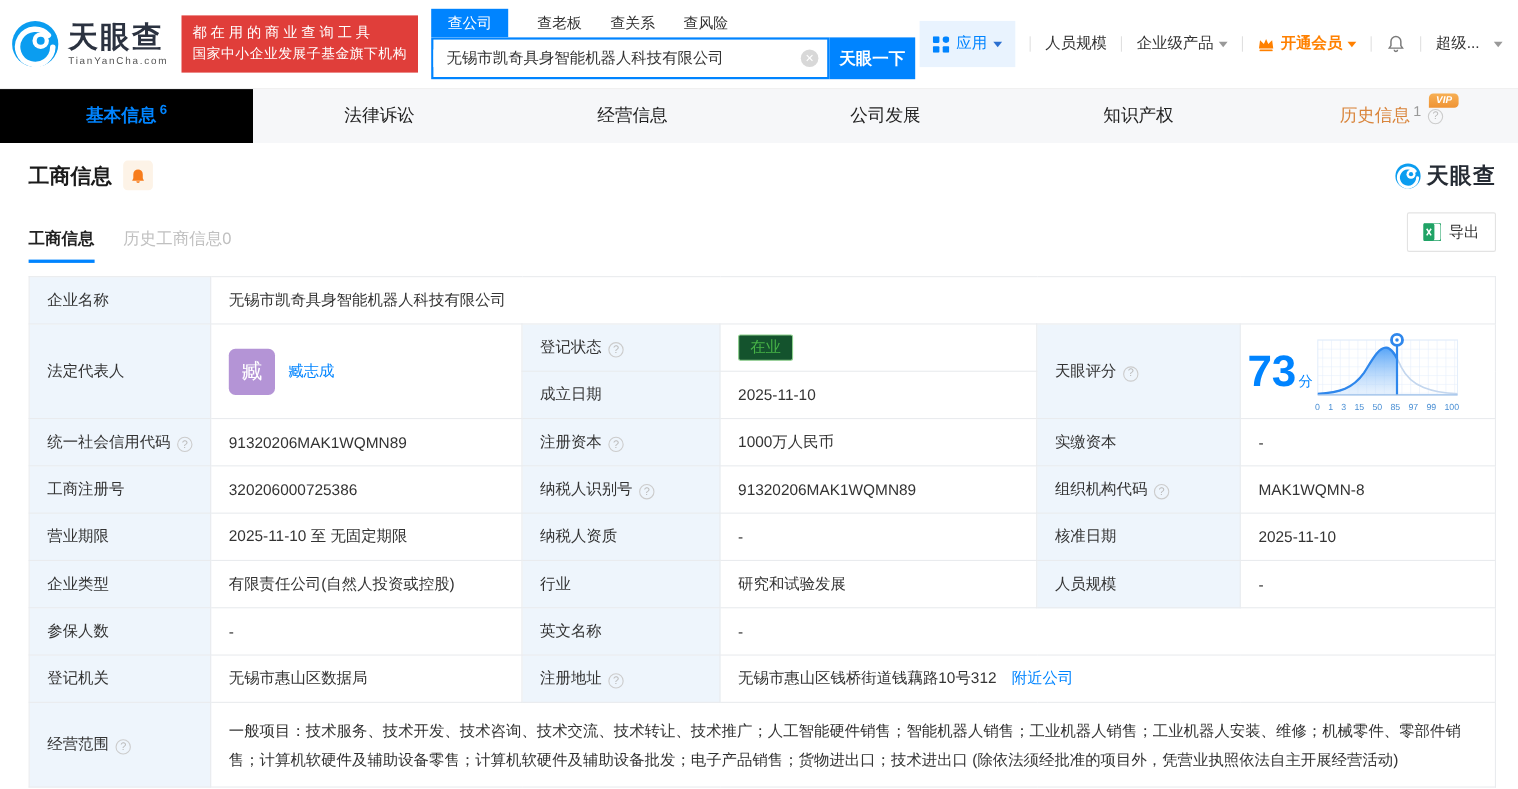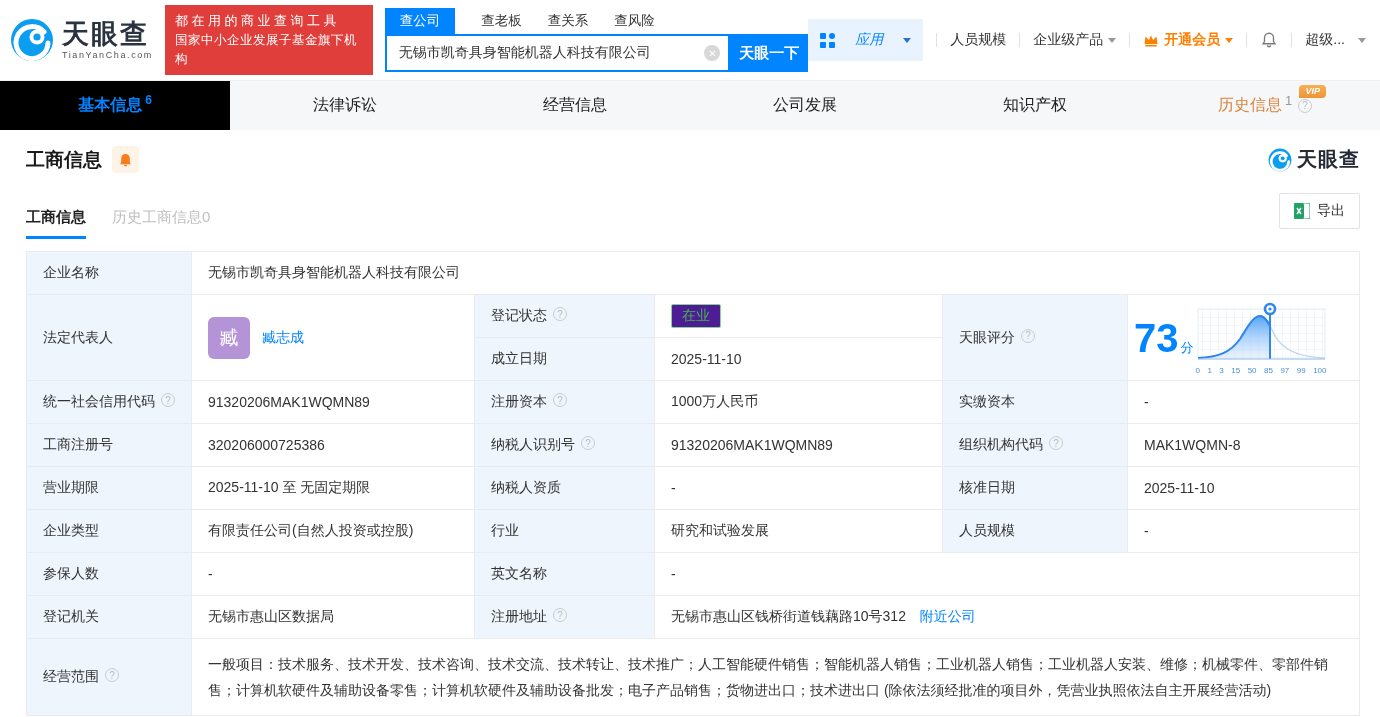--- a/index.html
+++ b/index.html
@@ -23,21 +23,21 @@
   .search-box { display:flex; height:38px; }
   .search-input-outer { flex:1; border:2px solid #0084ff; background:#fff; display:flex; align-items:center; padding-right:8px; }
   .search-input-outer input { border:none; outline:none; flex:1; font-size:14px; padding:0 12px; color:#333;
       font-family:"Liberation Sans","DejaVu Sans",sans-serif; }
   .clear-ic { width:16px; height:16px; border-radius:50%; background:#d8d8d8; color:#fff; font-size:10px;
       display:flex; align-items:center; justify-content:center; cursor:pointer; }
   .clear-ic::before { content:"✕"; }
   .search-btn { width:78px; background:#0084ff; color:#fff; border:none; font-size:15px; cursor:pointer;font-weight:bold; }
 
   .top-menu { margin-left:auto; display:flex; align-items:center; gap:13px; font-size:14px; white-space:nowrap; }
-  .apps-btn { display:flex; align-items:center; gap:20px; background:#e9f3fe; color:#0084ff; padding:12px 12px; cursor:pointer;font-style:italic; }
+  .apps-btn { display:flex; align-items:center; gap:6px; background:#e9f3fe; color:#0084ff; padding:12px 12px; cursor:pointer; }
   .menu-item { color:#333; cursor:pointer; display:flex; align-items:center; gap:5px; }
   .vdiv { width:1px; height:14px; background:#e0e0e0; }
   .caret { width:0; height:0; border-left:4px solid transparent; border-right:4px solid transparent; border-top:5px solid #555; }
   .caret.blue { border-top-color:#2b6fd0; } .caret.orange { border-top-color:#ff8000; } .caret.gray { border-top-color:#999; }
   .vip-link { color:#ff8000; font-weight:bold; }
   .bell-btn { cursor:pointer; display:flex; align-items:center; }
 
   
   .nav-tabs { height:50px; background:#f6f7f9; display:flex; border-top:1px solid #f0f0f0; }
   .nav-tab { flex:1; display:flex; align-items:center; justify-content:center; font-size:16px; color:#222;
@@ -66,22 +66,22 @@
   .subtab.active::after { content:""; position:absolute; left:0; right:0; bottom:0; height:3px; background:#0084ff; }
   .subtab.dim { color:#c0c0c0; margin-left:26px; font-weight:normal; }
   .export-btn { margin-left:auto; margin-bottom:10px; display:flex; align-items:center; gap:7px; border:1px solid #e3e3e3;
       background:#fff; padding:8px 14px; font-size:14px; color:#333; cursor:pointer; border-radius:2px;
       font-family:"Liberation Sans","DejaVu Sans",sans-serif; }
 
   
   table.info { border-collapse:collapse; table-layout:fixed; width:100%; margin-top:12px; }
   .info td { border:1px solid #e9ebee; font-size:14px; padding:0 16px; height:43px; color:#333; vertical-align:middle; }
   .info td.lbl { background:#eef5fc; }
-  .lbl-in { display:flex; align-items:flex-start; }
-  .status-badge { display:inline-block; border:1px solid #8ed08e; background:#4c1d95; color:#47b347;
+  .lbl-in { display:flex; align-items:flex-end; }
+  .status-badge { display:inline-block; border:1px solid #8ed08e; background:#14532d; color:#47b347;
       padding:2px 10px; font-size:14px; border-radius:2px; }
   .rep { display:flex; align-items:center; gap:12px; }
   .avatar { width:42px; height:42px; border-radius:6px; background:#b494d6; color:#fff; font-size:19px;
       display:flex; align-items:center; justify-content:center; cursor:pointer; }
   a.lnk { color:#0084ff; text-decoration:none; cursor:pointer; }
   .score-cell { display:flex; align-items:center; justify-content:flex-start; padding:4px 0; }
   .score-num { color:#0084ff; font-weight:bold; font-size:40px; line-height:1; }
   .score-unit { color:#0084ff; font-size:13px; margin-left:2px; }
   .chart { width:135px; }
   .axis { display:flex; justify-content:space-between; font-size:8px; color:#4a8fd4; width:131px; margin:0 0 0 2px; }

